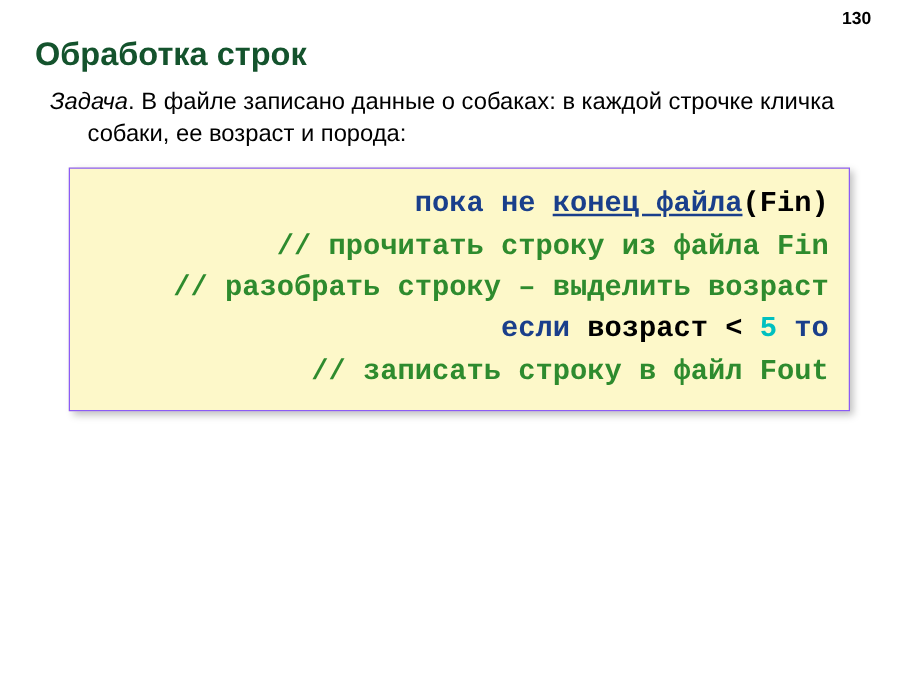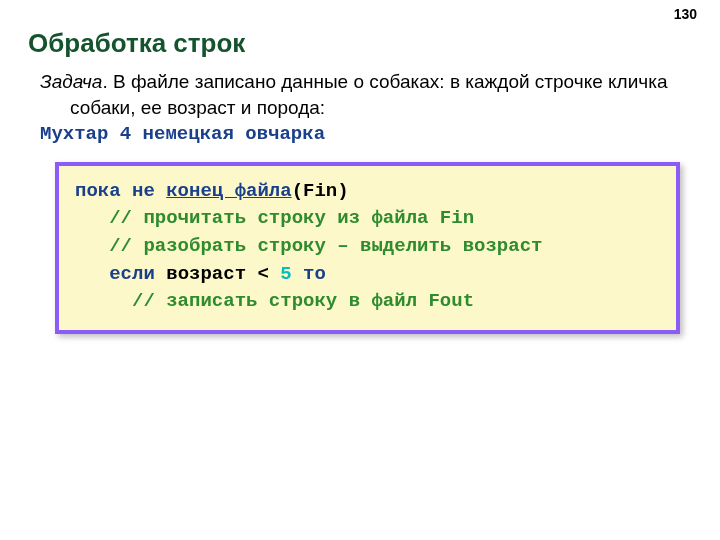--- a/index.html
+++ b/index.html
@@ -37,27 +37,28 @@
   .example-line {
     font-family: "Courier New", Courier, monospace;
     font-weight: bold;
     color: #1a3f8b;
     font-size: 19px;
     margin-top: 2px;
   }
   .code-box {
     margin: 14px 40px 0 55px;
     background: #fdf8c9;
-    border: 4px solid #8b5cf6;
+    border: 1px solid #8b5cf6;
     box-shadow: 3px 3px 6px rgba(0,0,0,0.25);
     padding: 12px 16px 14px 16px;
     font-family: "Courier New", Courier, monospace;
-    font-size: 19px;
+    font-size: 23px;
     line-height: 1.45;
     white-space: pre;
+    text-align: right;
   }
   .kw { color: #1a3f8b; font-weight: bold; }
   .fn { color: #1a3f8b; font-weight: bold; text-decoration: underline; }
   .norm { color: #000; font-weight: bold; }
   .comment { color: #2e8b2e; font-weight: bold; }
   .num { color: #00c0c0; font-weight: bold; }
   .para {
     margin: 0 0 2px 0;
     text-indent: -30px;
     padding-left: 30px;
@@ -67,20 +68,19 @@
 <body>
 
 <div class="page-number">130</div>
 
 <div class="title">Обработка строк</div>
 
 <div class="content">
   <p class="para">
     <span class="task-label">Задача</span><span>. В файле записано данные о собаках: в каждой строчке кличка собаки, ее возраст и порода:</span>
   </p>
-  <div class="example-line">Мухтар 4 немецкая овчарка</div>
 </div>
 
 <div class="code-box"><span class="kw">пока не </span><span class="fn">конец файла</span><span class="norm">(Fin)</span>
 <span class="comment">   // прочитать строку из файла Fin</span>
 <span class="comment">   // разобрать строку – выделить возраст</span>
 <span class="norm">   </span><span class="kw">если</span><span class="norm"> возраст &lt; </span><span class="num">5</span><span class="norm"> </span><span class="kw">то</span>
 <span class="comment">     // записать строку в файл Fout</span></div>
 
 </body></html>

